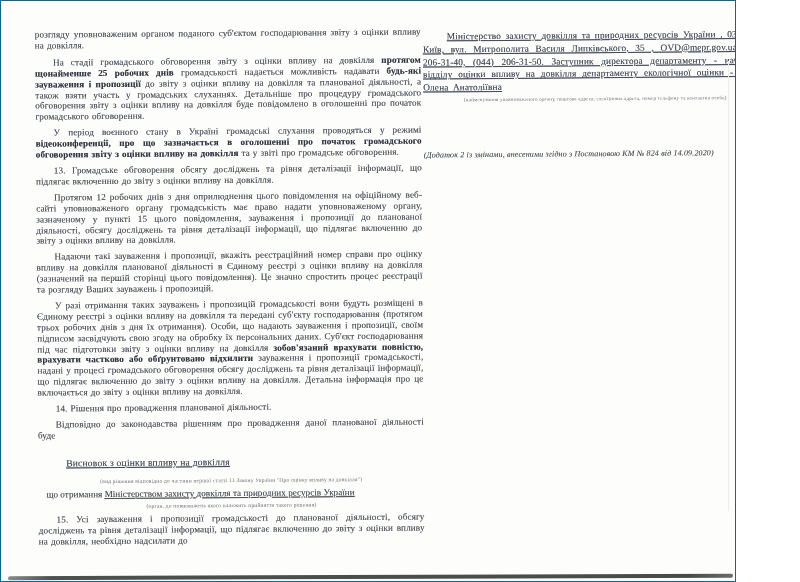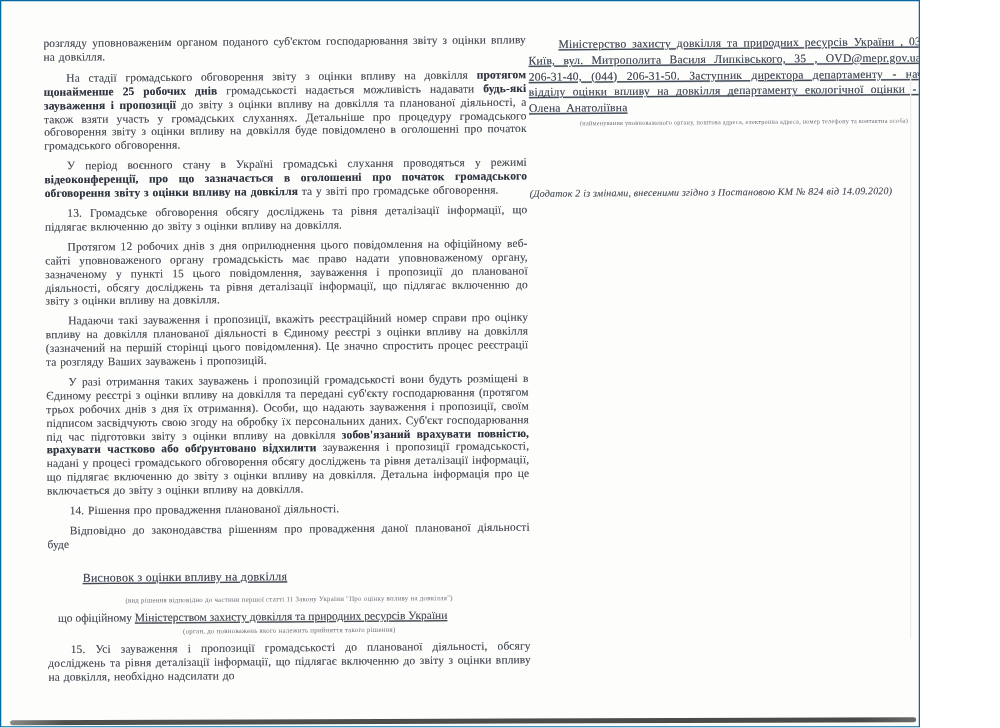--- a/index.html
+++ b/index.html
@@ -73,21 +73,21 @@
         <div class="blk body sp1"><span class="">На стадії громадського обговорення звіту з оцінки впливу на довкілля </span><span class="rb ">протягом щонайменше 25 робочих днів</span><span class=""> громадськості надається можливість надавати </span><span class="rb ">будь-які зауваження і пропозиції</span><span class=""> до звіту з оцінки впливу на довкілля та планованої діяльності, а також взяти участь у громадських слуханнях. Детальніше про процедуру громадського обговорення звіту з оцінки впливу на довкілля буде повідомлено в оголошенні про початок громадського обговорення.</span></div>
         <div class="blk body"><span class="">У період воєнного стану в Україні громадські слухання проводяться у режимі </span><span class="rb ">відеоконференції, про що зазначається в оголошенні про початок громадського обговорення звіту з оцінки впливу на довкілля</span><span class=""> та у звіті про громадське обговорення.</span></div>
         <div class="blk body"><span class="">13. Громадське обговорення обсягу досліджень та рівня деталізації інформації, що підлягає включенню до звіту з оцінки впливу на довкілля.</span></div>
         <div class="blk body"><span class="">Протягом 12 робочих днів з дня оприлюднення цього повідомлення на офіційному веб-сайті уповноваженого органу громадськість має право надати уповноваженому органу, зазначеному у пункті 15 цього повідомлення, зауваження і пропозиції до планованої діяльності, обсягу досліджень та рівня деталізації інформації, що підлягає включенню до звіту з оцінки впливу на довкілля.</span></div>
         <div class="blk body"><span class="">Надаючи такі зауваження і пропозиції, вкажіть реєстраційний номер справи про оцінку впливу на довкілля планованої діяльності в Єдиному реєстрі з оцінки впливу на довкілля (зазначений на першій сторінці цього повідомлення). Це значно спростить процес реєстрації та розгляду Ваших зауважень і пропозицій.</span></div>
         <div class="blk body"><span class="">У разі отримання таких зауважень і пропозицій громадськості вони будуть розміщені в Єдиному реєстрі з оцінки впливу на довкілля та передані суб'єкту господарювання (протягом трьох робочих днів з дня їх отримання). Особи, що надають зауваження і пропозиції, своїм підписом засвідчують свою згоду на обробку їх персональних даних. Суб'єкт господарювання під час підготовки звіту з оцінки впливу на довкілля </span><span class="rb ">зобов'язаний врахувати повністю, врахувати частково або обґрунтовано відхилити</span><span class=""> зауваження і пропозиції громадськості, надані у процесі громадського обговорення обсягу досліджень та рівня деталізації інформації, що підлягає включенню до звіту з оцінки впливу на довкілля. Детальна інформація про це включається до звіту з оцінки впливу на довкілля.</span></div>
         <div class="blk body"><span class="">14. Рішення про провадження планованої діяльності.</span></div>
         <div class="blk body"><span class="">Відповідно до законодавства рішенням про провадження даної планованої діяльності буде</span></div>
         <div class="blk heading">Висновок з оцінки впливу на довкілля</div>
         <div class="blk note">(вид рішення відповідно до частини першої статті 11 Закону України "Про оцінку впливу на довкілля")</div>
-        <div class="blk issued"><span class="">що офіційному </span><span class="ru">Міністерством захисту довкілля та природних ресурсів України</span></div>
+        <div class="blk issued"><span class="">що отримання </span><span class="ru">Міністерством захисту довкілля та природних ресурсів України</span></div>
         <div class="blk note">(орган, до повноважень якого належить прийняття такого рішення)</div>
         <div class="blk body"><span class="">15. Усі зауваження і пропозиції громадськості до планованої діяльності, обсягу досліджень та рівня деталізації інформації, що підлягає включенню до звіту з оцінки впливу на довкілля, необхідно надсилати до</span></div>
       </div>
     <div class="col-right">
         <div class="blk ministry">Міністерство захисту довкілля та природних ресурсів України , 03035, м. Київ, вул. Митрополита Василя Липківського, 35 , OVD@mepr.gov.ua, (044) 206-31-40, (044) 206-31-50. Заступник директора департаменту - начальник відділу оцінки впливу на довкілля департаменту екологічної оцінки - Гречух Олена Анатоліївна</div>
         <div class="blk tiny-note">(найменування уповноваженого органу, поштова адреса, електронна адреса, номер телефону та контактна особа)</div>
         <div class="blk dodatok">(Додаток 2 із змінами, внесеними згідно з Постановою КМ № 824 від 14.09.2020)</div>
       </div>
   </div>
   <div class="right-edge"></div>

